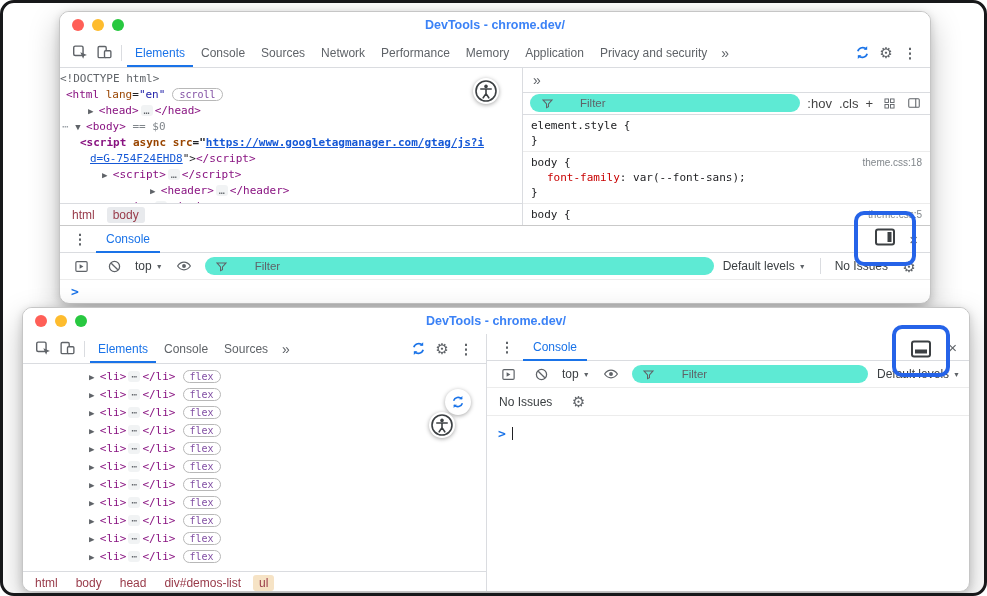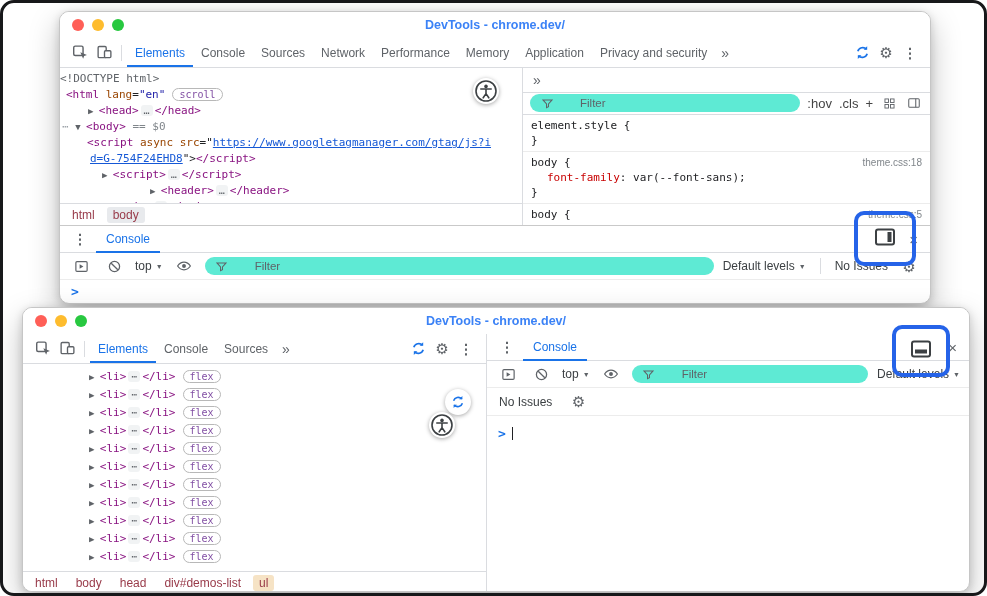--- a/index.html
+++ b/index.html
@@ -153,21 +153,21 @@
       <span class="tbicon kebab">⋮</span>
     </nav>
 
     <div class="content">
       <div class="left-pane">
         <div class="dom-tree">
             <div class="code-line" style=""><span class="seg-gray">&lt;!DOCTYPE html&gt;</span></div>
             <div class="code-line" style="padding-left: 6px;"><span class="seg-tag">&lt;html</span><span class="seg-plain"> </span><span class="seg-attr">lang</span><span class="seg-plain">=</span><span class="seg-val">"en"</span><span class="seg-badge">scroll</span></div>
             <div class="code-line" style="padding-left: 16px; margin-left: 12px;"><span class="seg-arrow">▶ </span><span class="seg-tag">&lt;head&gt;</span><span class="seg-dots">…</span><span class="seg-tag">&lt;/head&gt;</span></div>
             <div class="code-line" style="padding-left: 2px;"><span class="seg-mdots">⋯ </span><span class="seg-arrow">▼ </span><span class="seg-tag">&lt;body&gt;</span><span class="seg-eq"> == $0</span></div>
-            <div class="code-line" style="padding-left: 27px;"><span class="seg-tag">&lt;script</span><span class="seg-plain"> </span><span class="seg-attr">async</span><span class="seg-plain"> </span><span class="seg-attr">src</span><span class="seg-plain">="</span><span class="seg-link">https://www.googletagmanager.com/gtag/js?i</span></div>
+            <div class="code-line" style="padding-left: 20px; font-weight: bold;"><span class="seg-tag">&lt;script</span><span class="seg-plain"> </span><span class="seg-attr">async</span><span class="seg-plain"> </span><span class="seg-attr">src</span><span class="seg-plain">="</span><span class="seg-link">https://www.googletagmanager.com/gtag/js?i</span></div>
             <div class="code-line" style="padding-left: 30px;"><span class="seg-link">d=G-754F24EHD8</span><span class="seg-plain">"&gt;</span><span class="seg-tag">&lt;/script&gt;</span></div>
             <div class="code-line" style="padding-left: 42px;"><span class="seg-arrow">▶ </span><span class="seg-tag">&lt;script&gt;</span><span class="seg-dots">…</span><span class="seg-tag">&lt;/script&gt;</span></div>
             <div class="code-line" style="padding-left: 42px; margin-left: 48px;"><span class="seg-arrow">▶ </span><span class="seg-tag">&lt;header&gt;</span><span class="seg-dots">…</span><span class="seg-tag">&lt;/header&gt;</span></div>
             <div class="code-line" style="padding-left: 42px;"><span class="seg-arrow">▶ </span><span class="seg-tag">&lt;main&gt;</span><span class="seg-dots">…</span><span class="seg-tag">&lt;/main&gt;</span></div>
           </div>
         <div class="crumbs crumbs-w1">
             <span class="crumb">html</span>
             <span class="crumb selected">body</span>
           </div>
       </div>

